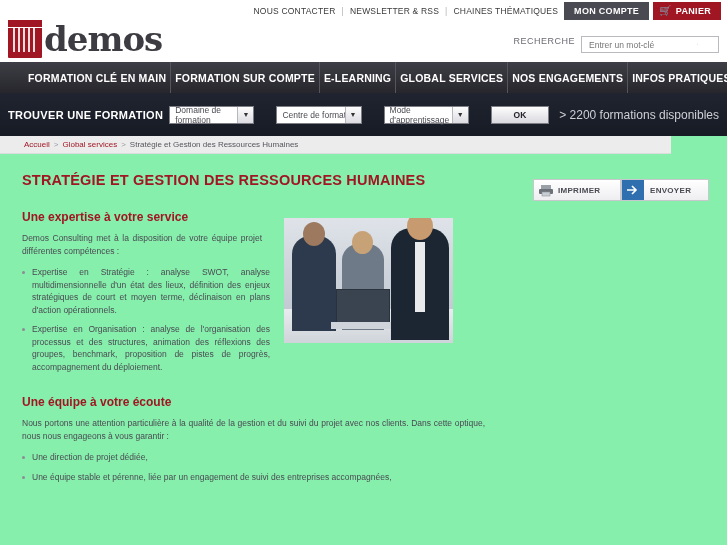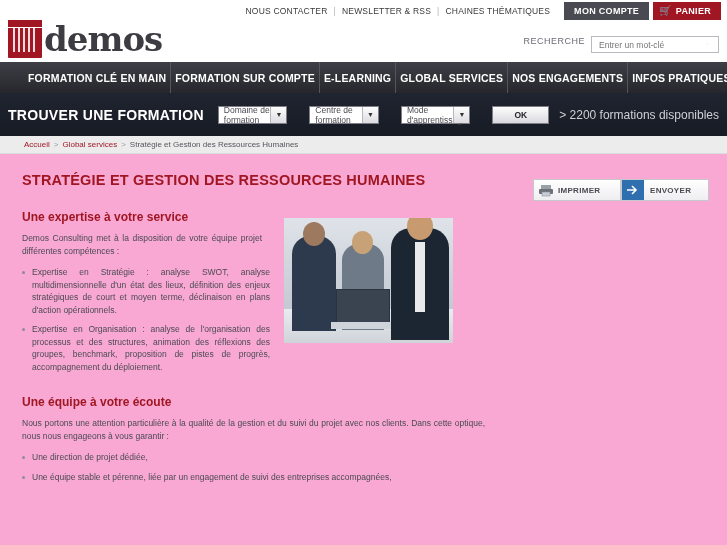--- a/index.html
+++ b/index.html
@@ -4,34 +4,34 @@
 <style>
   * { box-sizing: border-box; }
   html, body {
     margin: 0; padding: 0;
     width: 727px; height: 545px;
     overflow: hidden;
     background: #ffffff;
     font-family: "Liberation Sans", sans-serif;
     color: #333;
   }
-  .page { position: relative; width: 727px; height: 545px; background:#f9a8d4; }
+  .page { position: relative; width: 727px; height: 545px; background:#86efac; }
 
   
   .topbar {
     position: absolute; top: 0; left: 0; width: 727px; height: 22px;
     background: #ffffff;
     display: flex; justify-content: flex-end; align-items: center;
     font-size: 8.5px; color: #4a4a4a; letter-spacing: .2px;
   }
   .topbar .tb-link { padding: 0 6px; color: #3a3a3a; text-decoration: none; white-space: nowrap; }
   .topbar .tb-sep { color: #b3b3b3; }
   .tb-account {
     background: #4a4a52; color: #fff; font-weight: bold;
-    padding: 4px 10px; margin-left: 8px; font-size: 9px; letter-spacing:.3px;
+    padding: 4px 10px; margin-left: 0; font-size: 9px; letter-spacing:.3px;
   }
   .tb-cart {
     background: #a01622; color: #fff; font-weight: bold;
     padding: 4px 10px 4px 6px; margin-left: 4px; margin-right: 6px; font-size: 9px;
     display: flex; align-items: center; gap: 4px; letter-spacing:.3px;
   }
   .cart-glyph { font-size: 10px; line-height: 1; }
 
   
   .header {
@@ -59,21 +59,21 @@
     font-size: 34px; font-weight: bold; color: #3c3c42;
     line-height: 38px; margin-left: 2px; letter-spacing: -1px;
   }
   .search-area {
     position: absolute; right: 8px; top: 14px;
     display: flex; gap: 6px;
   }
   .search-label { font-size: 9px; color: #6b6b75; letter-spacing: .5px; }
   .search-box {
     border: 1px solid #b9b9c0; background: #fff;
-    height: 17px; width: 128px; display: flex; align-items: center;
+    height: 17px; width: 138px; display: flex; align-items: center;
     padding: 0 2px 0 5px;
   }
   .search-box input {
     border: 0; outline: 0; font-size: 8.5px; color: #8a8a92;
     width: 104px; font-family: "Liberation Sans", sans-serif; background: transparent;
   }
   .search-btn {
     width: 13px; height: 13px; border: 0; background: transparent;
     display: flex; align-items: center; justify-content: center; cursor: pointer;
   }
@@ -92,22 +92,22 @@
   }
   .nav-item:last-child { border-right: 0; }
 
   
   .filterbar {
     position: absolute; top: 93px; left: 0; width: 727px; height: 43px;
     background: linear-gradient(#1f2430, #171b24);
     display: flex; align-items: center; padding: 0 8px;
   }
   .filter-title {
-    color: #ffffff; font-size: 14px; font-weight: bold; letter-spacing: .3px;
-    margin-right: 14px; white-space: nowrap;
+    color: #ffffff; font-size: 11px; font-weight: bold; letter-spacing: .3px;
+    margin-right: 6px; white-space: nowrap;
   }
   .sel {
     position: relative; height: 18px; width: 124px; margin-right: 22px;
     background: #fff; border: 1px solid #7d7d86;
     display: flex; align-items: center; font-size: 8.5px; color: #4a4a52;
     padding-left: 5px; cursor: pointer;
   }
   .sel .caret {
     position: absolute; right: 0; top: 0; width: 16px; height: 16px;
     background: linear-gradient(#fdfdfd,#dcdce2); border-left: 1px solid #b6b6bd;
@@ -117,21 +117,21 @@
   .ok-btn {
     height: 18px; min-width: 26px; padding: 0 24px; background: linear-gradient(#fdfdfd,#d9d9df);
     border: 1px solid #7d7d86; font-size: 8.5px; font-weight: bold; color: #23232a;
     display: flex; align-items: center; justify-content: center; cursor: pointer;
     margin-right: 10px;
   }
   .formations-count { color: #cfcfd6; font-size: 12px; white-space: nowrap; }
 
   
   .breadcrumb {
-    position: absolute; top: 136px; left: 0; width: 727px; height: 18px;
+    position: absolute; top: 136px; left: 0; width: 671px; height: 18px;
     background: #ececed; border-bottom: 1px solid #dcdcde;
     display: flex; align-items: center; padding-left: 24px;
     font-size: 8px; color: #6d6d74;
   }
   .breadcrumb a { color: #a01622; text-decoration: none; }
   .breadcrumb .sep { margin: 0 4px; color: #9a9aa0; }
   .breadcrumb .cur { color: #55555c; }
 
   
   .content { position: absolute; top: 154px; left: 0; width: 727px; }

